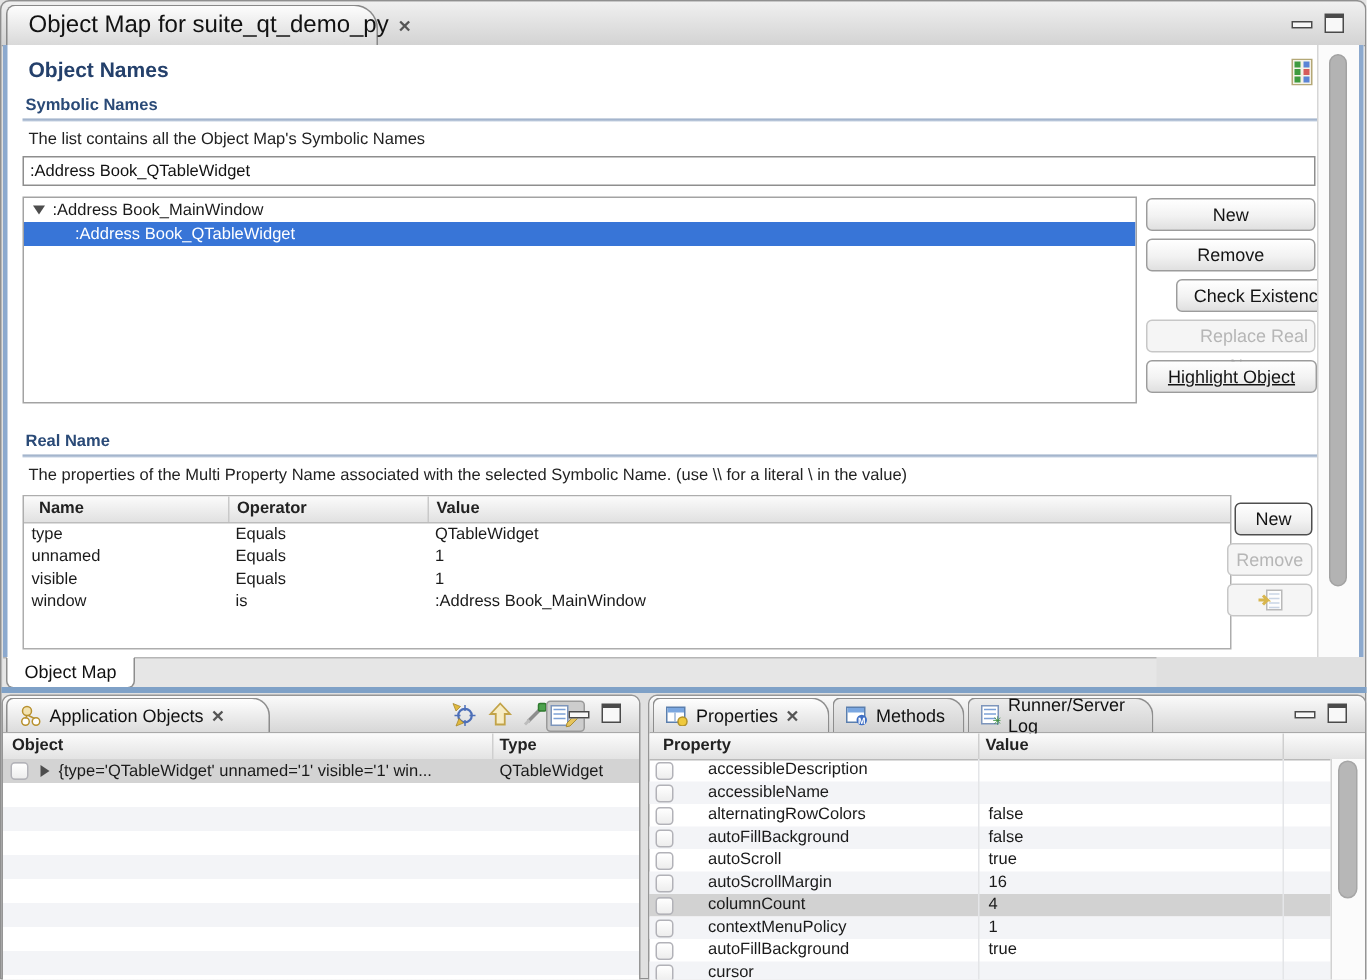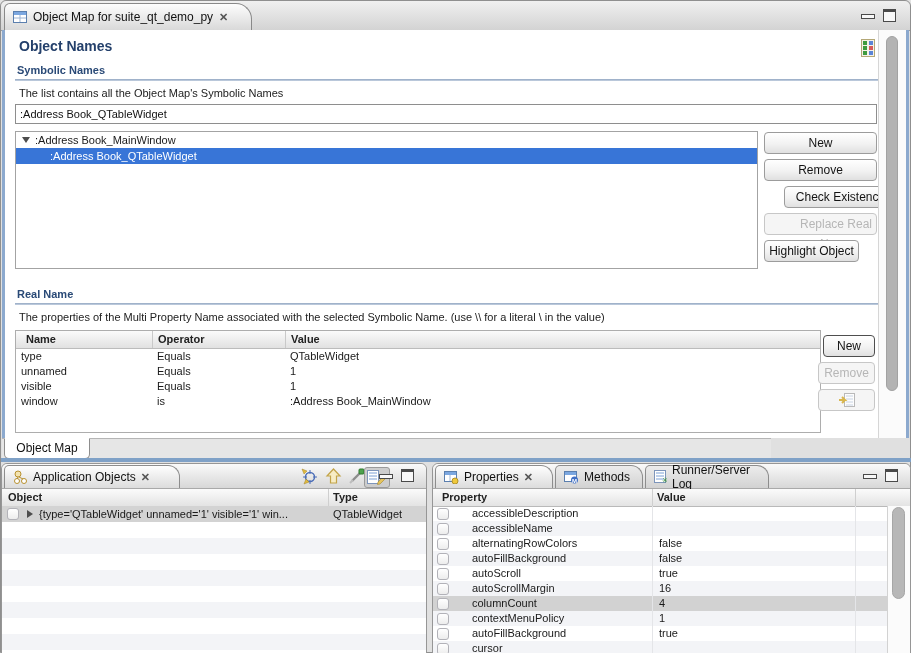--- a/index.html
+++ b/index.html
@@ -11,21 +11,21 @@
   }
   .workbench{position:absolute;inset:0;background:#e0e0e0;border:1px solid #8f8f8f;border-radius:6px 6px 0 0;}
 
   
   .ed-tabstrip{position:absolute;left:0;top:0;width:909px;height:29px;
     background:linear-gradient(#f0f0f0,#d3d3d3);border-bottom:1px solid #9c9c9c;border-radius:6px 6px 0 0;}
   .ed-tab{position:absolute;left:3px;top:2px;width:248px;height:27px;
     background:linear-gradient(#fdfdfd,#d9d9d9);
     border:1px solid #898989;border-bottom:none;border-radius:6px 16px 0 0;
     display:flex;align-items:center;padding:0 8px;box-sizing:border-box;gap:6px;}
-  .ed-tab-label{font-size:12px;color:#111;white-space:nowrap;}
+  .ed-tab-label{font-size:16px;color:#111;white-space:nowrap;}
   .tab-close{color:#555;font-size:11px;font-weight:bold;cursor:default;}
   .winbtns{position:absolute;top:8px;display:flex;gap:8px;align-items:center;}
   .win-min{width:12px;height:3px;border:1px solid #4a4a4a;background:#f8f8f8;margin-top:2px;}
   .win-max{width:11px;height:9px;border:1px solid #4a4a4a;border-top:3px solid #4a4a4a;background:#f8f8f8;}
 
   
   .ed-body{position:absolute;left:1px;top:29px;width:901px;height:408px;background:#ffffff;
     border-left:3px solid #8ca9ce;border-right:3px solid #8ca9ce;}
   .page-title{position:absolute;left:14px;top:8px;font-size:14px;font-weight:bold;color:#24406b;}
   .corner-icon{position:absolute;left:854px;top:9px;width:18px;height:18px;}
@@ -145,21 +145,21 @@
       </div>
       <div class="tree-row sel indent2">
         <span>:Address Book_QTableWidget</span>
       </div>
     </div>
 
     <div class="btn" style="left:759px;top:102px;width:113px;">New</div>
     <div class="btn" style="left:759px;top:129px;width:113px;">Remove</div>
     <div class="btn" style="left:779px;top:156px;width:113px;">Check Existence</div>
     <div class="btn dis" style="left:759px;top:183px;width:113px;padding-left:31px;">Replace Real Name</div>
-    <div class="btn" style="left:759px;top:210px;width:95px;">Highlight Object</div>
+    <div class="btn" style="left:759px;top:210px;width:114px;text-decoration:underline;">Highlight Object</div>
 
     <div class="sec-title" style="top:258px;">Real Name</div>
     <div class="sec-line" style="top:273px;"></div>
     <div class="desc" style="top:281px;">The properties of the Multi Property Name associated with the selected Symbolic Name. (use \\ for a literal \ in the value)</div>
 
     <div class="rn-table">
       <div class="thead">
         <div class="hc first rn-c1">Name</div>
         <div class="hc rn-c2" style="left:136px;">Operator</div>
         <div class="hc rn-c3" style="left:269px;">Value</div>

